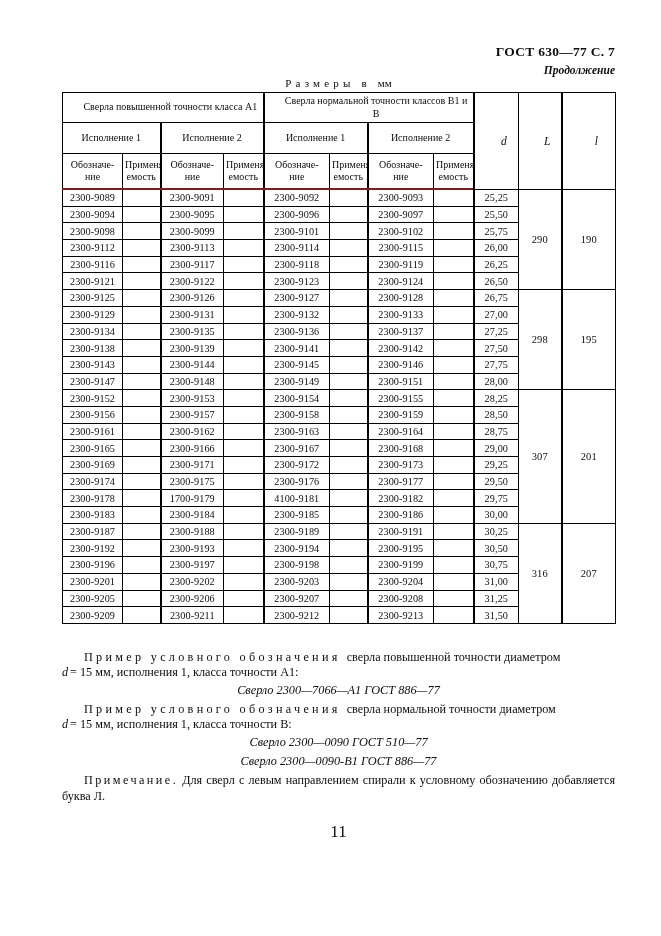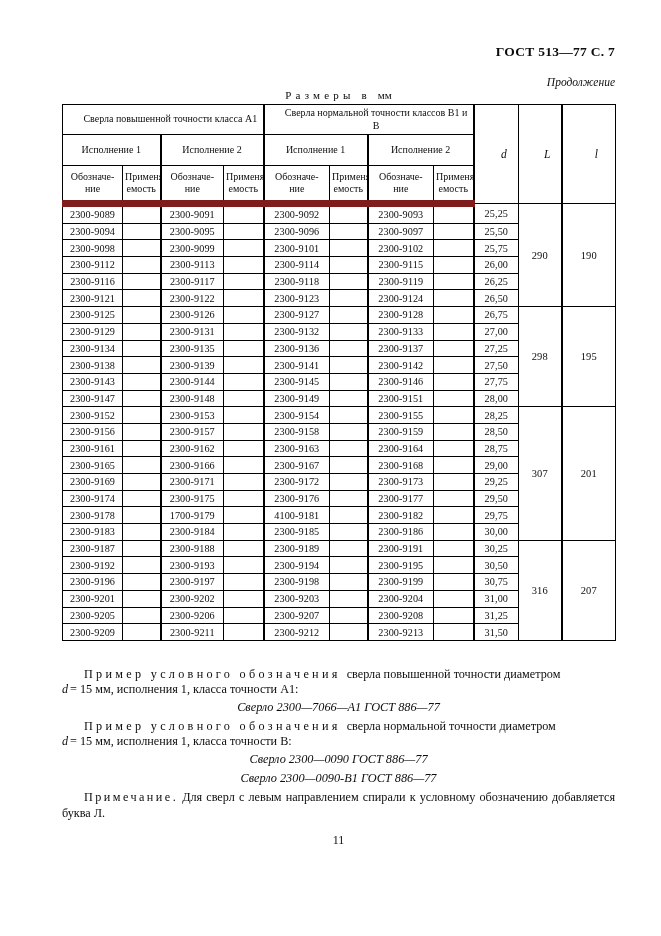--- a/index.html
+++ b/index.html
@@ -21,21 +21,22 @@
   .gost-header {
     text-align: right;
     font-weight: bold;
     font-size: 13.5px;
     letter-spacing: 0.02em;
   }
   .continuation {
     text-align: right;
     font-style: italic;
     font-size: 11.5px;
-    margin-top: 16px;
+    margin-top: 4px;
+    font-weight: bold;
   }
   .caption {
     text-align: center;
     font-size: 11px;
     margin-top: 1px;
     margin-bottom: 3px;
   }
   .caption .spaced { letter-spacing: 0.38em; margin-top: 32px; }
   .caption .unit { margin-left: 7px; }
 
@@ -50,21 +51,21 @@
     padding: 0 2px;
     text-align: center;
     vertical-align: middle;
     font-weight: normal;
     overflow: hidden;
   }
   thead th { line-height: 1.25; }
   thead tr:nth-child(1) th { height: 29px; padding-left: 17px; }
   thead tr:nth-child(2) th { height: 30px; }
   thead tr:nth-child(3) th { height: 34px; white-space: pre-line; }
-  thead tr:nth-child(3) th { border-bottom: 7px solid #7f1d1d; }
+  thead tr:nth-child(3) th { border-bottom: 2px solid #7f1d1d; }
   th.dim { font-style: italic; font-size: 11.5px; }
   .bl-thick { border-left-width: 2px !important; }
   tbody td { height: 15.7px; font-size: 10.2px; letter-spacing: 0.01em; }
   tbody td.c-L, tbody td.c-l { font-size: 10.5px; margin-top: 32px; }
 
   .body-text { margin-top: 26px; }
   .para {
     font-size: 12.2px;
     line-height: 1.24;
     text-indent: 22px;
@@ -77,30 +78,30 @@
     text-align: center;
     font-style: italic;
     font-size: 12.3px;
     margin: 3px 0 4px 0;
   }
   .note-label { letter-spacing: 0.2em; margin-right: 4px; }
   .amendment { margin-top: 12px; font-size: 12.2px; text-indent: 22px; }
   .amendment .bold { font-weight: bold; margin-left: 6px; }
   .pagenum {
     text-align: center;
-    font-size: 12px;
-    margin-top: 12px;
+    font-size: 17px;
+    margin-top: 18px;
   }
 </style>
 </head>
 <body>
 
 <div class="page">
 
-  <div class="gost-header">ГОСТ 513—77 С. 7</div>
+  <div class="gost-header">ГОСТ 630—77 С. 7</div>
 
   <div class="continuation">Продолжение</div>
 
   <div class="caption">
     <span class="spaced">Размеры в</span><span class="unit">мм</span>
   </div>
 
   <table class="sizes">
     <colgroup>
       <col style="width:60px">
@@ -447,21 +448,21 @@
   </table>
 
   <div class="body-text">
 
     <p class="para"><span class="lead-spaced">Пример условного обозначения</span><span>сверла повышенной точности диаметром</span><br>
       <span class="var">d</span><span>= 15 мм, исполнения 1, класса точности А1:</span></p>
     <div class="desig-line">Сверло 2300—7066—А1 ГОСТ 886—77</div>
 
     <p class="para"><span class="lead-spaced">Пример условного обозначения</span><span>сверла нормальной точности диаметром</span><br>
       <span class="var">d</span><span>= 15 мм, исполнения 1, класса точности В:</span></p>
-    <div class="desig-line">Сверло 2300—0090 ГОСТ 886—77</div>
+    <div class="desig-line">Сверло 2300—0090 ГОСТ 510—77</div>
 
     <div class="desig-line">Сверло 2300—0090-В1 ГОСТ 886—77</div>
 
     <p class="para"><span class="note-label">Примечание.</span><span>Для сверл с левым направлением спирали к условному обозначению добавляется буква Л.</span></p>
 
 
   </div>
 
   <div class="pagenum">11</div>
 

